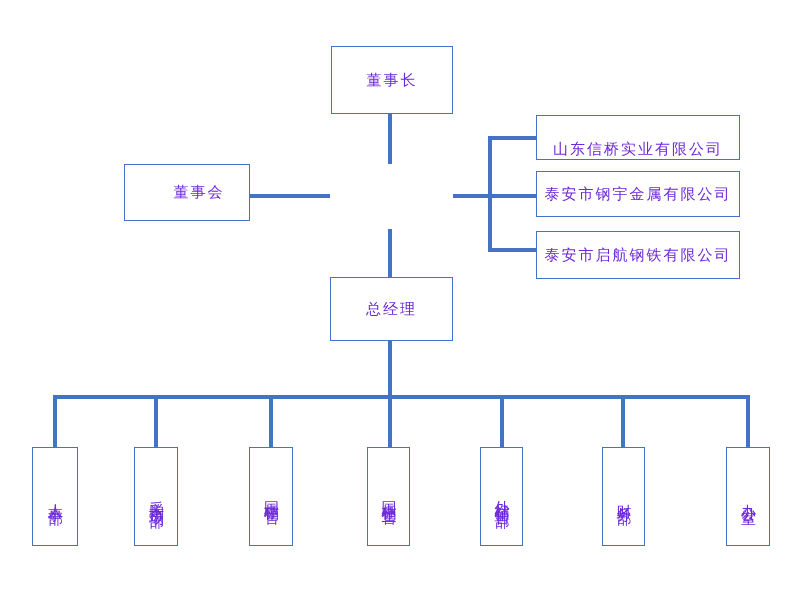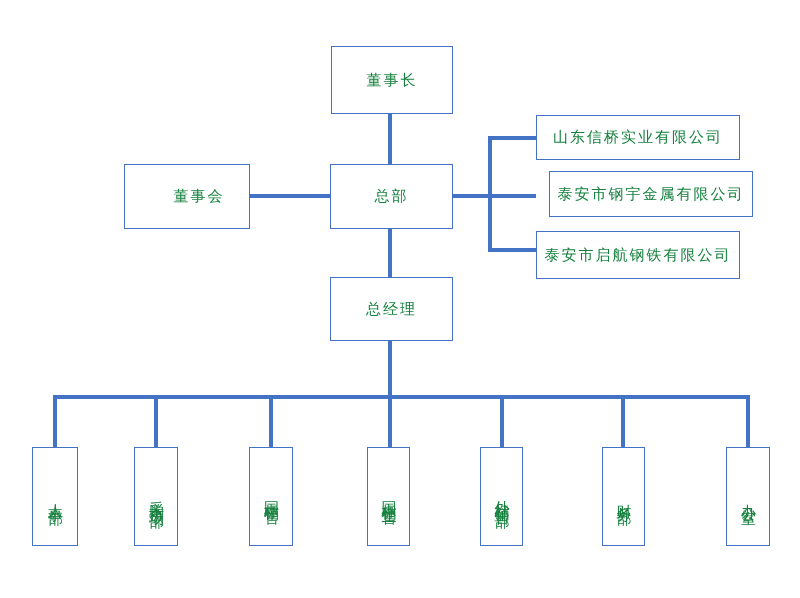--- a/index.html
+++ b/index.html
@@ -9,40 +9,40 @@
   
   .node {
     position: absolute;
     box-sizing: border-box;
     border: 1.5px solid #4472C4;
     background: #ffffff;
     display: flex;
     align-items: center;
     justify-content: center;
     font-size: 15px;
-    color: #15803d;
+    color: #6d28d9;
     letter-spacing: 2px;
     text-align: center;
   }
   .node .vtext {
     writing-mode: vertical-rl;
     text-orientation: upright;
     letter-spacing: 3px;
   }
 
   
   .line { position: absolute; background: #4472C4; }
 
   
   .b-chairman { left: 331px; top: 46px;  width: 122px; height: 68px; }
-  .b-board    { left: 124px; top: 164px; width: 126px; height: 65px; padding-left: 24px; }
+  .b-board    { left: 124px; top: 164px; width: 126px; height: 57px; padding-left: 24px; }
   .b-hq       { left: 330px; top: 164px; width: 123px; height: 65px; }
   .b-gm       { left: 330px; top: 277px; width: 123px; height: 64px; text-align: center; }
-  .b-c1       { left: 536px; top: 115px; width: 204px; height: 45px; }
-  .b-c2       { left: 536px; top: 171px; width: 204px; height: 46px; margin-left: 13px; }
+  .b-c1       { left: 536px; top: 115px; width: 204px; height: 45px; align-items: flex-end; }
+  .b-c2       { left: 536px; top: 171px; width: 204px; height: 46px; }
   .b-c3       { left: 536px; top: 231px; width: 204px; height: 48px; }
   .b-d1 { left: 32px;  top: 447px; width: 46px; height: 99px; }
   .b-d2 { left: 134px; top: 447px; width: 44px; height: 99px; }
   .b-d3 { left: 249px; top: 447px; width: 44px; height: 99px; }
   .b-d4 { left: 367px; top: 447px; width: 43px; height: 99px; }
   .b-d5 { left: 480px; top: 447px; width: 43px; height: 99px; }
   .b-d6 { left: 602px; top: 447px; width: 43px; height: 99px; }
   .b-d7 { left: 726px; top: 447px; width: 44px; height: 99px; }
 
   
@@ -84,23 +84,20 @@
   <div class="line l-drop-5"></div>
   <div class="line l-drop-6"></div>
   <div class="line l-drop-7"></div>
 
   <div class="node b-chairman">
     <span>董事长</span>
   </div>
   <div class="node b-board">
     <span>董事会</span>
   </div>
-  <div class="node b-hq">
-    <span>总部</span>
-  </div>
   <div class="node b-gm">
     <span>总经理</span>
   </div>
 
   <div class="node b-c1">
     <span>山东信桥实业有限公司</span>
   </div>
   <div class="node b-c2">
     <span>泰安市钢宇金属有限公司</span>
   </div>

